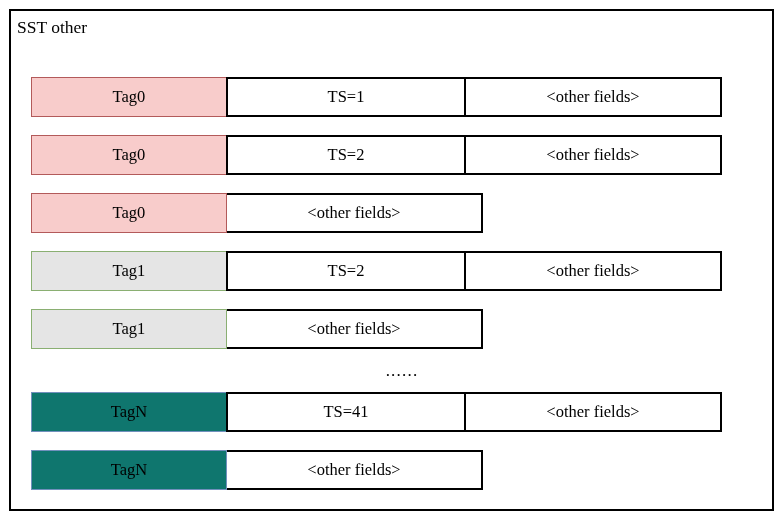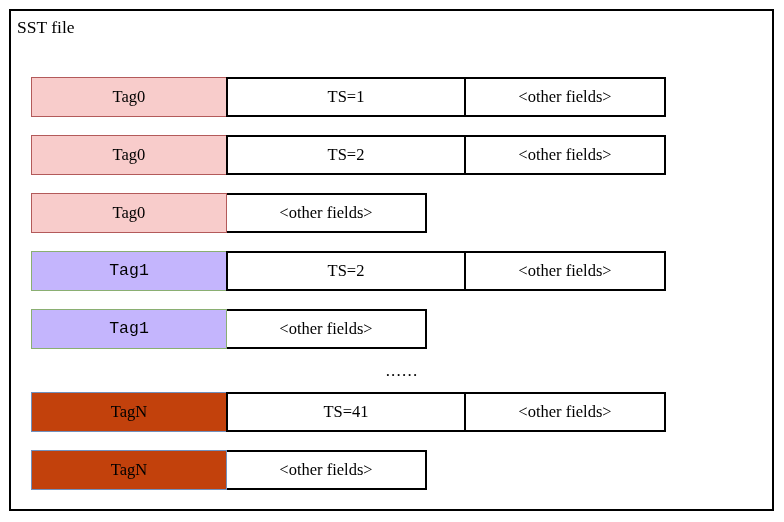--- a/index.html
+++ b/index.html
@@ -77,37 +77,36 @@
     width: 196px;
     border: 1.6px solid #b35a5a;
     background: #f8cccb;
   }
   .cell-tag.tag-pink {
     border-color: #b35a5a;
     background: #f8cccb;
   }
   .cell-tag.tag-green {
     border-color: #8aaf72;
-    background: #c4b5fd;
-    font-family: Liberation Mono, monospace;
+    background: #e5e5e5;
   }
   .cell-tag.tag-blue {
     border-color: #7190bd;
-    background: #c2410c;
+    background: #0f766e;
   }
 
   .cell-ts {
     width: 240px;
     border: 2.2px solid #000000;
     background: #ffffff;
     margin-left: -1px;
   }
 
   .cell-other {
-    width: 200px;
+    width: 256px;
     border: 2.2px solid #000000;
     border-left-width: 0px;
     background: #ffffff;
   }
 
   
   #ellipsis-row {
     position: absolute;
     left: 20px;
     width: 720px;
@@ -124,21 +123,21 @@
     transform: translateX(11px);
   }
 </style>
 </head>
 <body>
 
 <div id="canvas">
 
   <div id="sst-frame">
 
-    <div id="sst-title">SST file</div>
+    <div id="sst-title">SST other</div>
 
     <div id="rows">
         <div class="record-row" style="top: 66px;">
           <div class="cell cell-tag tag-pink">Tag0</div>
           <div class="cell cell-ts">TS=1</div>
           <div class="cell cell-other">&lt;other fields&gt;</div>
         </div>
         <div class="record-row" style="top: 124px;">
           <div class="cell cell-tag tag-pink">Tag0</div>
           <div class="cell cell-ts">TS=2</div>

